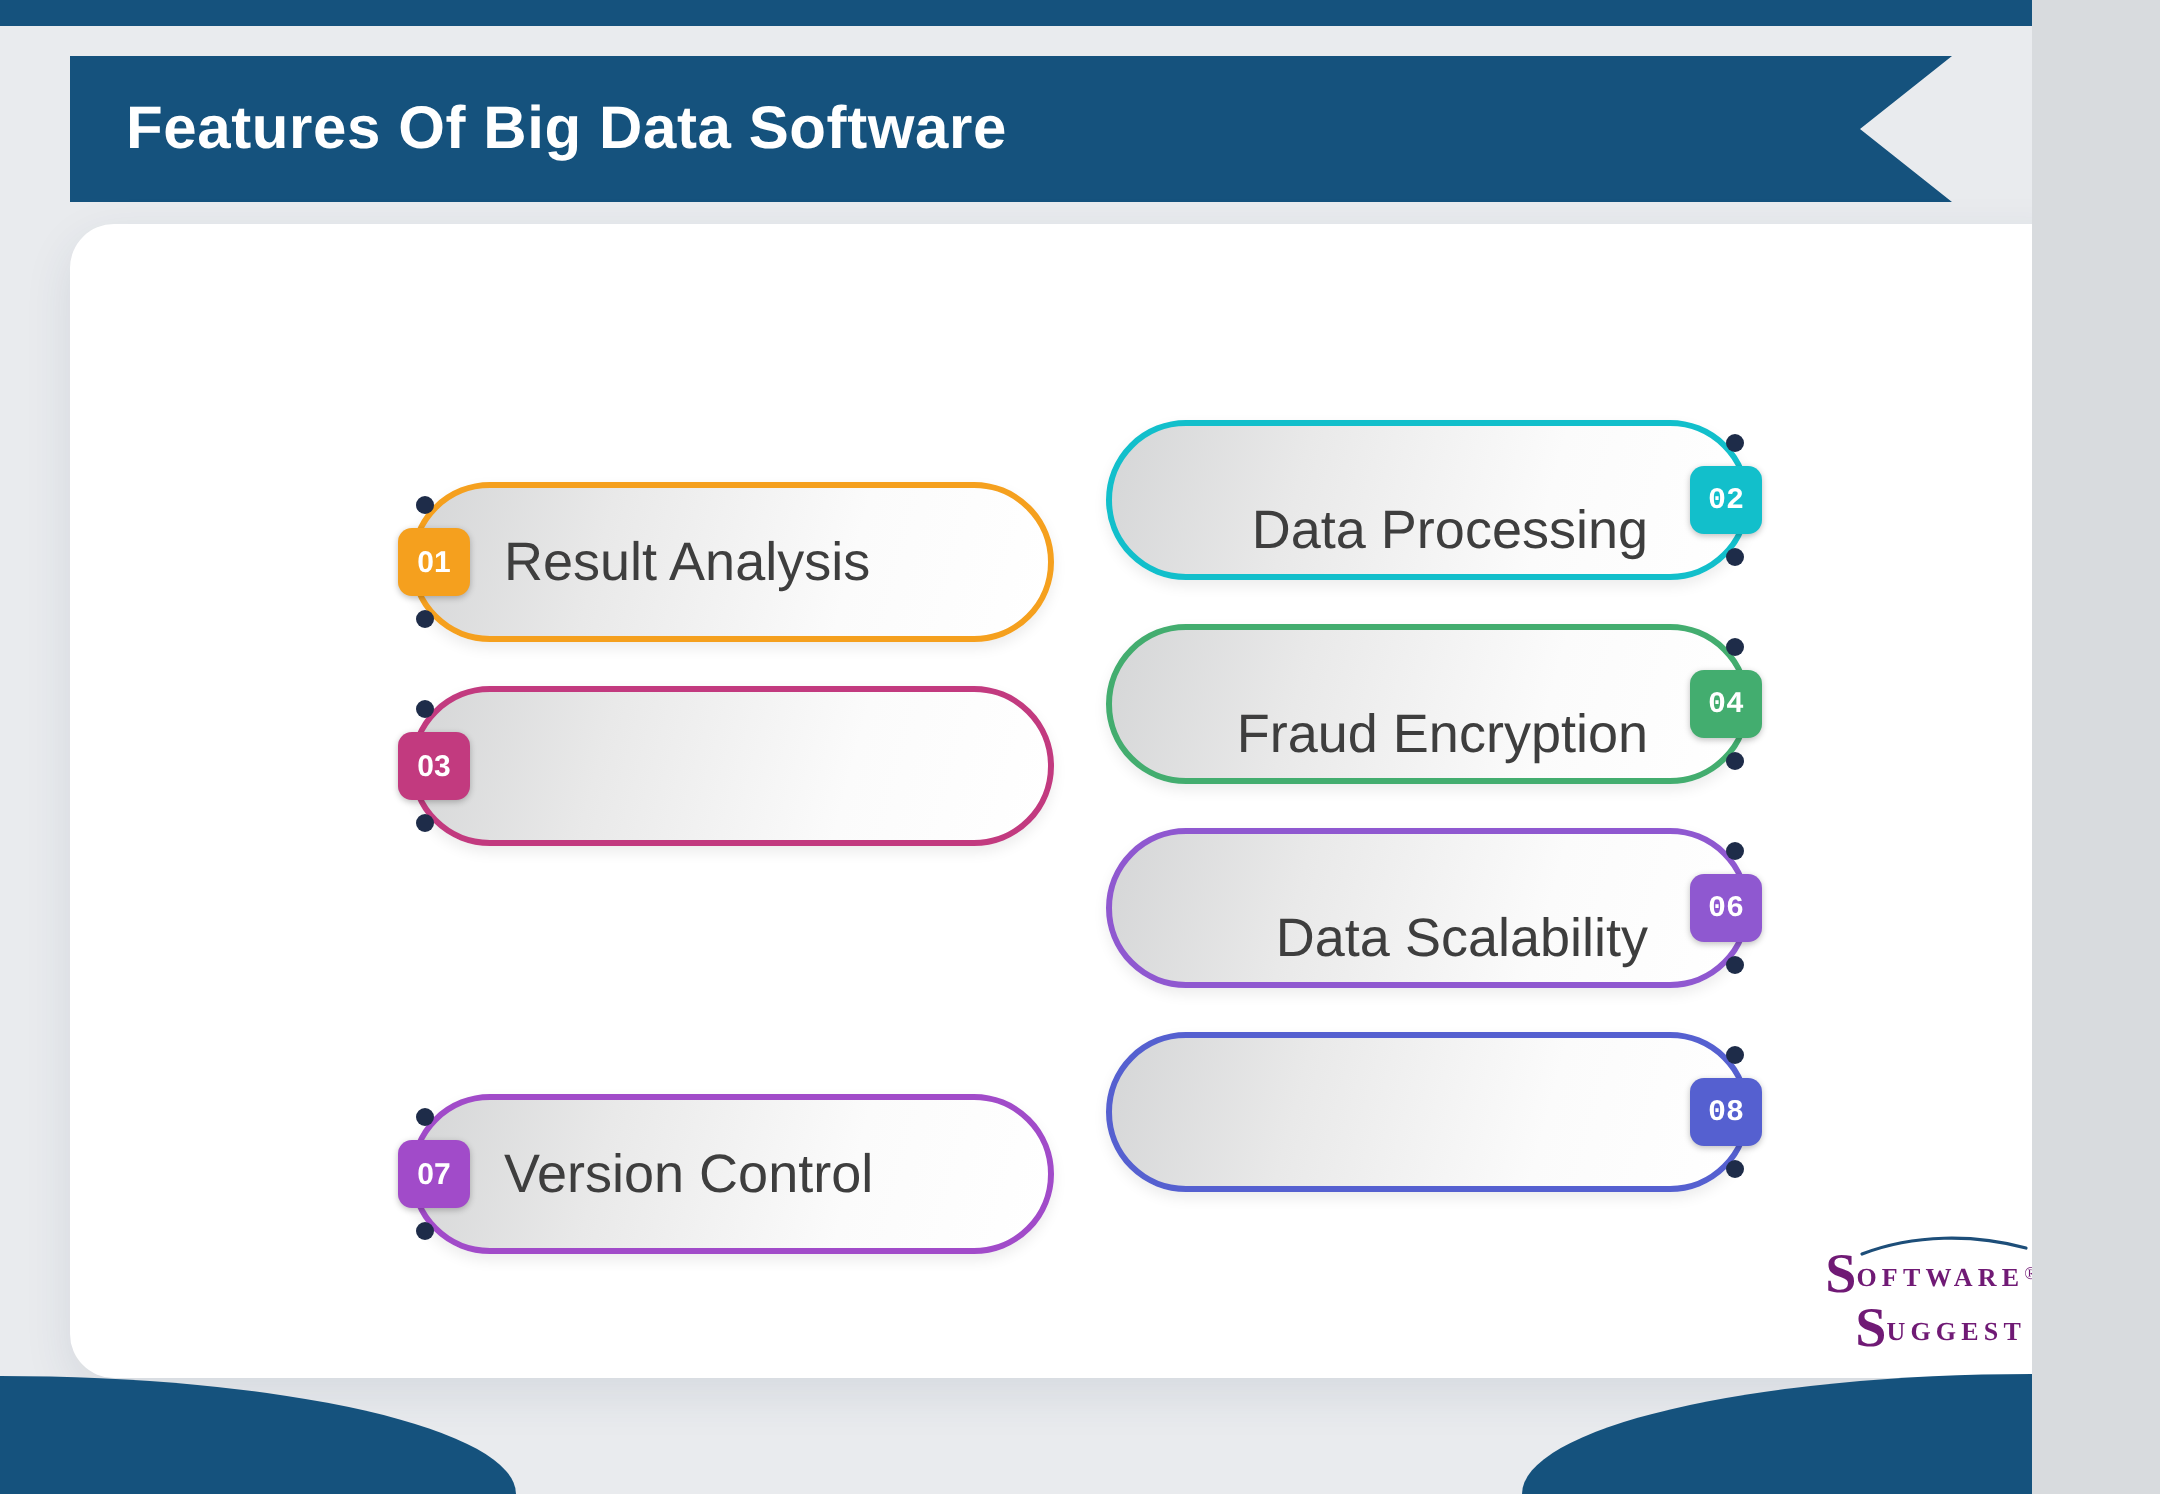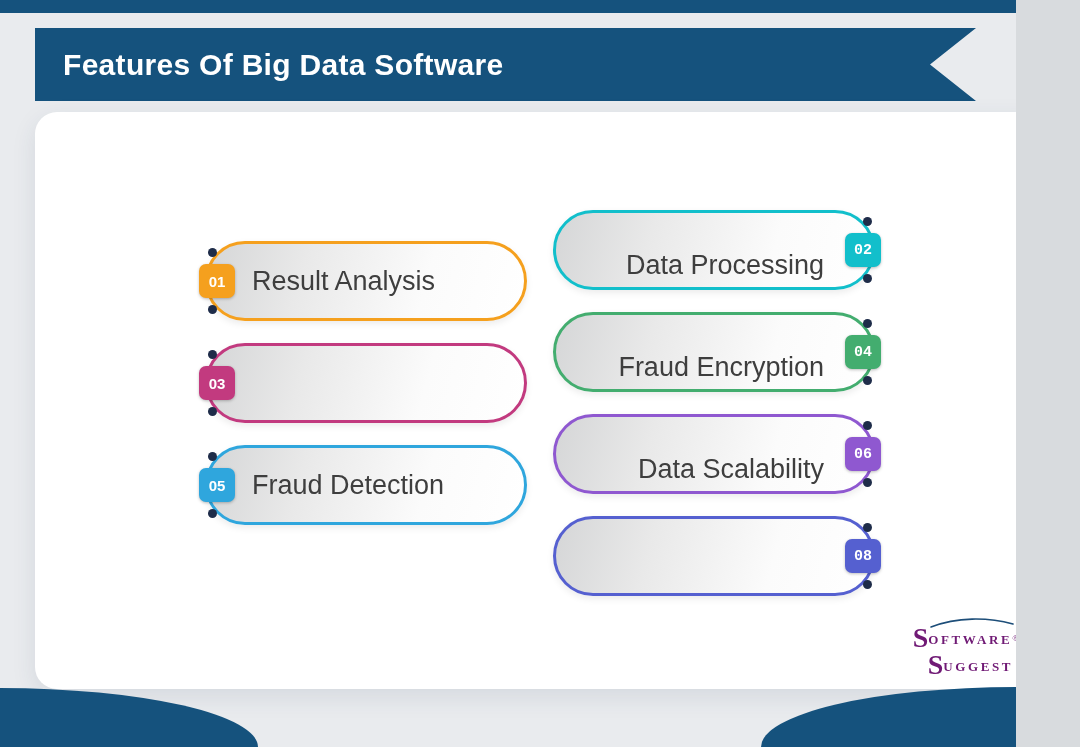--- a/index.html
+++ b/index.html
@@ -144,34 +144,34 @@
       <span class="num-tab">03</span>
     </div>
 
     <div class="pill side-right colR r2" style="--accent: #43AD6F;">
       <span class="dot dot-top"></span>
       <span class="dot dot-bottom"></span>
       <span class="num-tab">04</span>
       <span class="pill-label">Fraud Encryption</span>
     </div>
 
-    <div class="pill side-left colL r3" style="--accent: #2FA6DD;">
-      <span class="dot dot-top"></span>
-      <span class="dot dot-bottom"></span>
-      <span class="num-tab">05</span>
-      <span class="pill-label">Fraud Detection</span>
-    </div>
 
     <div class="pill side-right colR r3" style="--accent: #8F58D0;">
       <span class="dot dot-top"></span>
       <span class="dot dot-bottom"></span>
       <span class="num-tab">06</span>
       <span class="pill-label">Data Scalability</span>
     </div>
 
+    <div class="pill side-left colL r4" style="--accent: #A14BC9;">
+      <span class="dot dot-top"></span>
+      <span class="dot dot-bottom"></span>
+      <span class="num-tab">07</span>
+      <span class="pill-label">Version Control</span>
+    </div>
 
     <div class="pill side-right colR r4" style="--accent: #5560D0;">
       <span class="dot dot-top"></span>
       <span class="dot dot-bottom"></span>
       <span class="num-tab">08</span>
     </div>
 
     <div class="logo">
       <div class="logo-line">
         <svg class="swoosh" width="86" height="12" viewBox="0 0 86 12">

